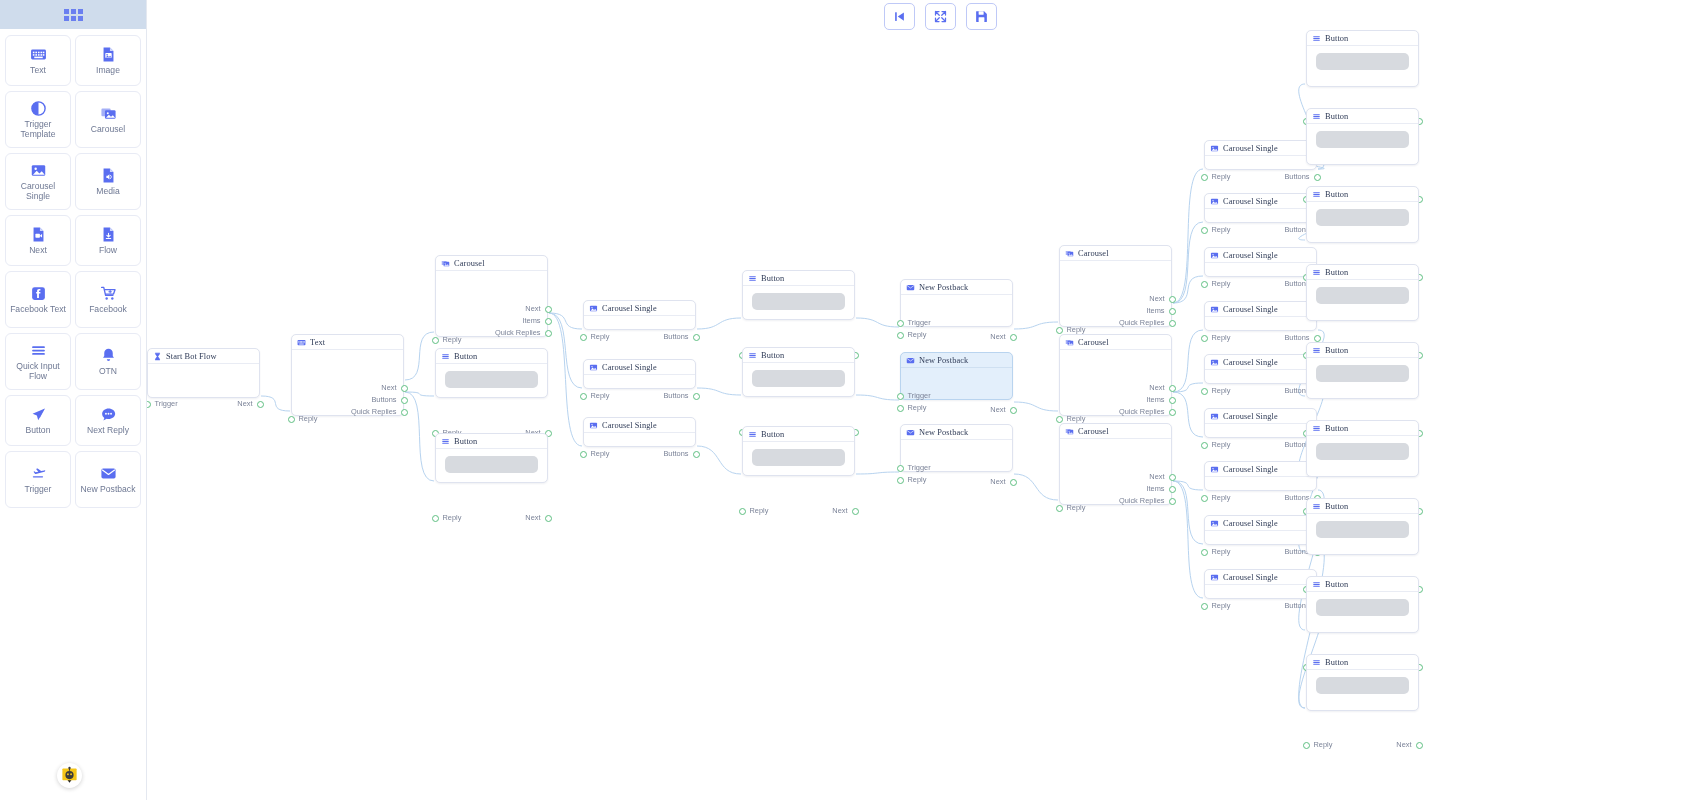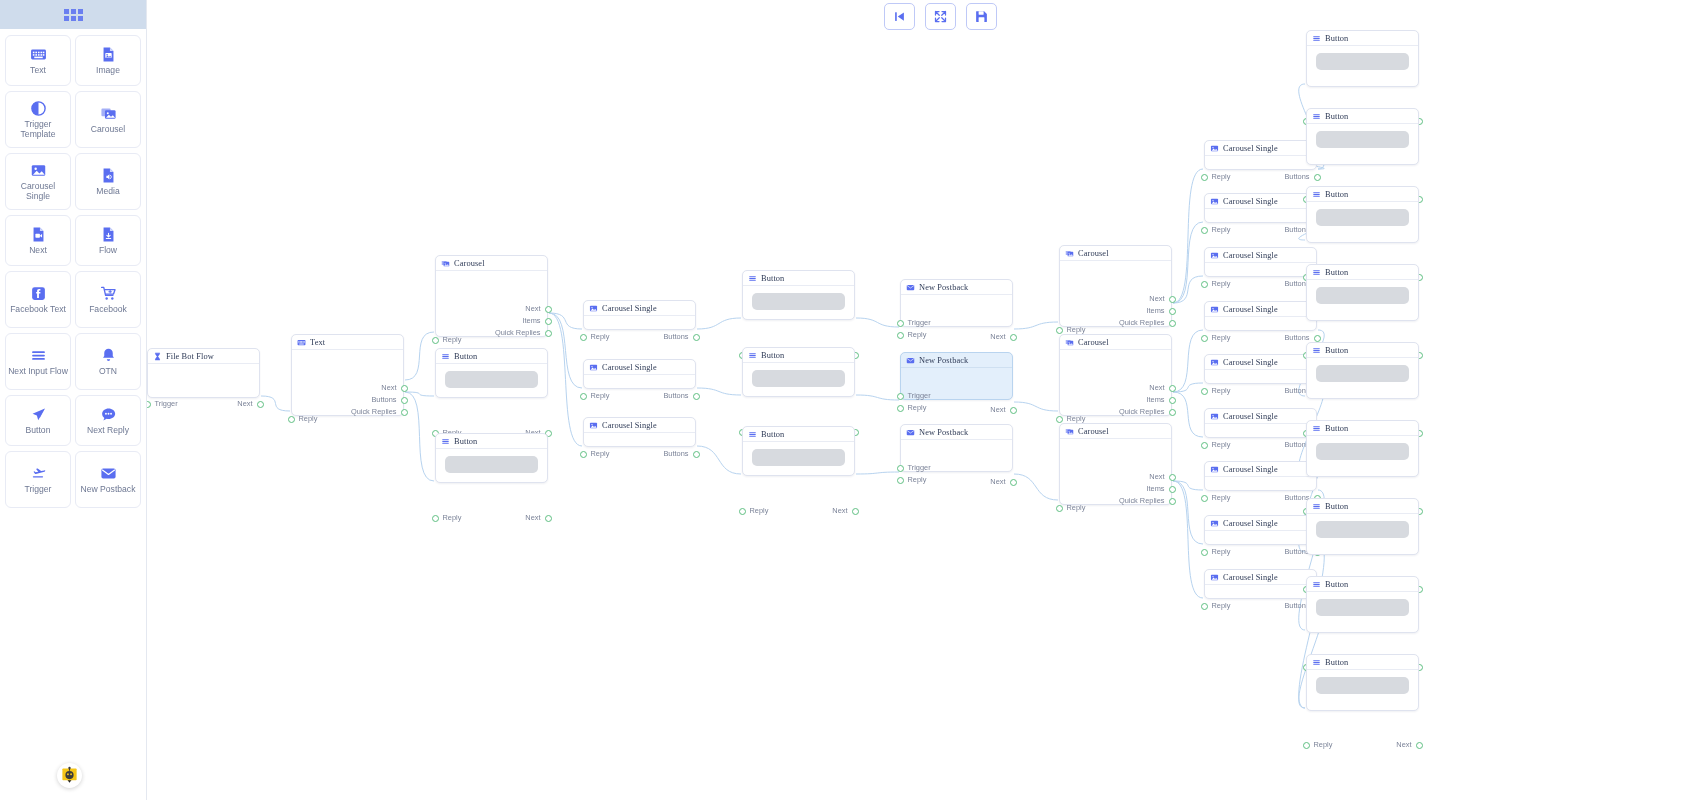--- a/index.html
+++ b/index.html
@@ -233,21 +233,21 @@
         <div class="pal-item tall">
           <span class="pal-ico">
             <svg width="17" height="17" viewBox="0 0 24 24">
               <g fill="#5a6ef0">
                 <rect x="3" y="6" width="18" height="2.5" rx="1.2"></rect>
                 <rect x="3" y="10.8" width="18" height="2.5" rx="1.2"></rect>
                 <rect x="3" y="15.6" width="18" height="2.5" rx="1.2"></rect>
               </g>
             </svg>
           </span>
-          <span class="pal-label">Next Input Flow</span>
+          <span class="pal-label">Quick Input Flow</span>
         </div>
         <div class="pal-item tall">
           <span class="pal-ico">
             <svg width="17" height="17" viewBox="0 0 24 24">
               <path d="M12 2.6a6 6 0 0 1 6 6v4l1.7 2.6H4.3L6 12.6v-4a6 6 0 0 1 6-6z" fill="#5a6ef0"></path>
               <path d="M9.6 17.4a2.4 2.4 0 0 0 4.8 0z" fill="#5a6ef0"></path>
             </svg>
           </span>
           <span class="pal-label">OTN</span>
         </div>
@@ -377,21 +377,21 @@
       </svg>
   <div class="node" style="left: 0px; top: 348px; width: 113px; height: 50px;">
         <div class="node-head">
        <span class="node-ico">
             <svg width="9" height="9" viewBox="0 0 24 24">
               <path d="M6 3h12v3l-4.5 6 4.5 6v3H6v-3l4.5-6L6 6z" fill="#5a6ef0"></path>
               <rect x="5" y="2.2" width="14" height="1.9" rx=".9" fill="#5a6ef0"></rect>
               <rect x="5" y="19.9" width="14" height="1.9" rx=".9" fill="#5a6ef0"></rect>
             </svg>
           </span>
-       <span class="node-title">File Bot Flow</span>
+       <span class="node-title">Start Bot Flow</span>
      </div>
         <div class="node-body"></div>
         <div class="ports">
           <div class="port in" style="top:36px">
        <span class="dot"></span>
        <span class="plabel">Trigger</span>
           </div>
           <div class="port out" style="top:36px">
        <span class="dot"></span>
        <span class="plabel">Next</span>

